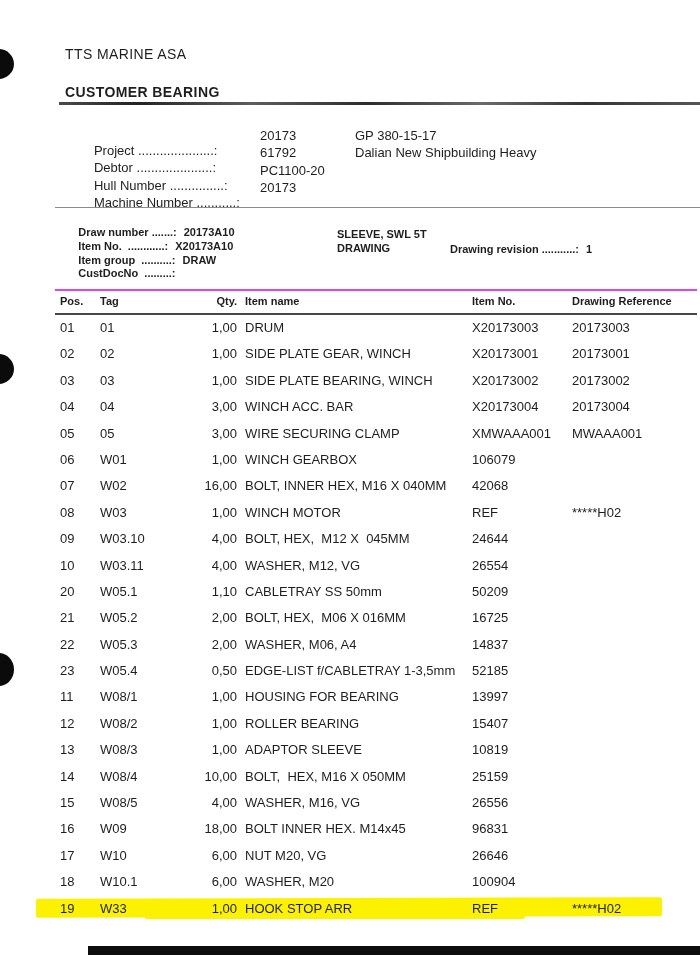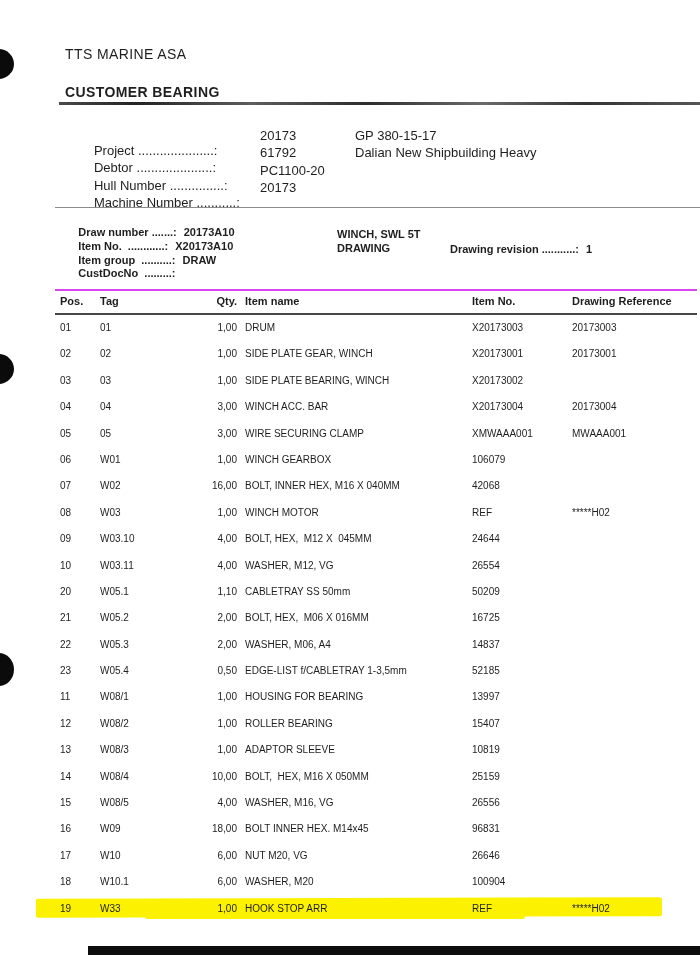--- a/index.html
+++ b/index.html
@@ -34,21 +34,21 @@
   .thead{position:absolute;left:55px;top:289px;width:642px;height:22px;
     border-top:2px solid #d946ef;border-bottom:2px solid #474747;font-weight:bold;font-size:11px;}
   .thead span,.t-row span{position:absolute;top:0;height:100%;white-space:pre;}
   .thead span{line-height:20px;}
   .c-pos{left:5px;width:35px;}
   .c-tag{left:45px;width:55px;}
   .c-qty{left:100px;width:82px;text-align:right;}
   .c-name{left:190px;width:225px;}
   .c-ino{left:417px;width:112px;}
   .c-ref{left:517px;width:108px;}
-  .tbody{position:absolute;left:55px;top:315px;width:642px;font-size:10px;}
+  .tbody{position:absolute;left:55px;top:315px;width:642px;font-size:13px;}
   .t-row{position:relative;height:26.4px;}
   .t-row span{line-height:26.4px;}
   .t-row.highlighted::before{
     content:'';position:absolute;left:-19px;top:2px;width:626px;height:19px;
     background:var(--hl,#fcf200);transform:rotate(-.15deg);border-radius:2px;
   }
   .t-row.highlighted::after{
     content:'';position:absolute;left:90px;top:19px;width:380px;height:4px;
     background:var(--hl,#fcf200);border-radius:2px;
   }
@@ -97,21 +97,21 @@
 
   <div class="rule-draw"></div>
 
   <div class="draw-block">
     <div class="d-row">
       <span>Draw number .......:</span><span class="d-val">20173A10</span>
       <span class="d-col3"><span>Drawing revision ...........:</span><span class="d-val">1</span></span>
     </div>
     <div class="d-row">
       <span>Item No.  ............:</span><span class="d-val">X20173A10</span>
-      <span class="d-col2">WINCH, SWL 5T</span>
+      <span class="d-col2">SLEEVE, SWL 5T</span>
     </div>
     <div class="d-row">
       <span>Item group  ..........:</span><span class="d-val">DRAW</span>
       <span class="d-col2">DRAWING</span>
     </div>
     <div class="d-row">
       <span>CustDocNo  .........:</span>
     </div>
   </div>
 
@@ -143,20 +143,21 @@
         <span class="c-ino">X20173001</span>
         <span class="c-ref">20173001</span>
       </div>
 
       <div class="t-row">
         <span class="c-pos">03</span>
         <span class="c-tag">03</span>
         <span class="c-qty">1,00</span>
         <span class="c-name">SIDE PLATE BEARING, WINCH</span>
         <span class="c-ino">X20173002</span>
+        <span class="c-ref">20173002</span>
       </div>
 
       <div class="t-row">
         <span class="c-pos">04</span>
         <span class="c-tag">04</span>
         <span class="c-qty">3,00</span>
         <span class="c-name">WINCH ACC. BAR</span>
         <span class="c-ino">X20173004</span>
         <span class="c-ref">20173004</span>
       </div>

